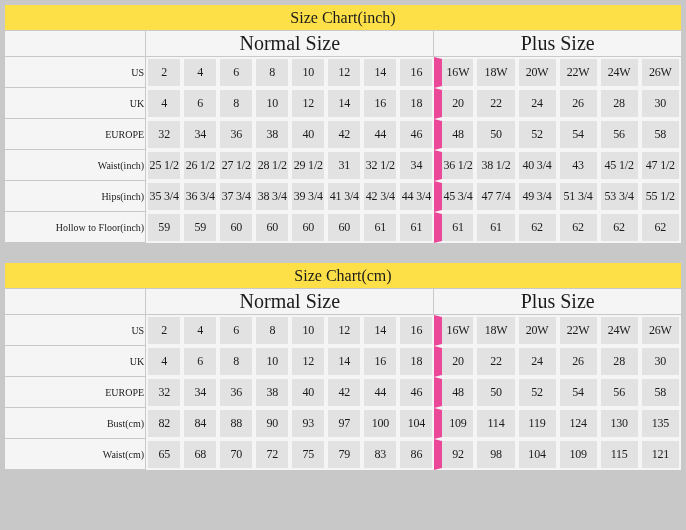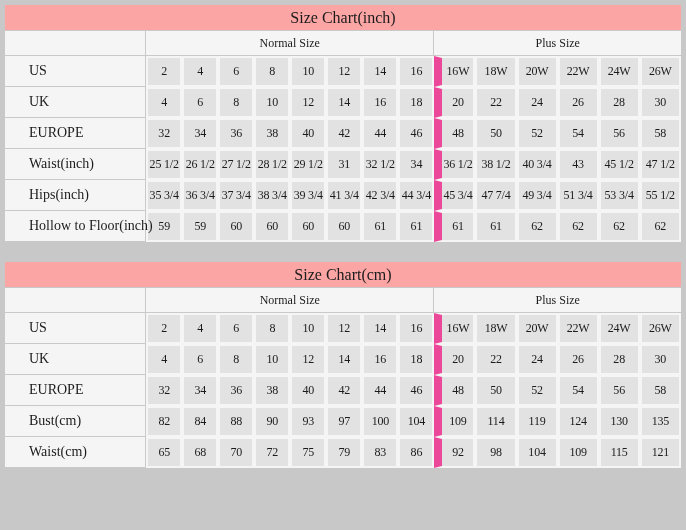--- a/index.html
+++ b/index.html
@@ -28,46 +28,46 @@
   }
   col.c-label  { width: 141px; }
   col.c-normal { width: 36px; }
   col.c-plus   { width: 41px; }
 
   td.title-cell {
     height: 23px;
     text-align: center;
     vertical-align: middle;
     font-size: 16px;
-    background: #fca5a5;
+    background: #fde047;
     border-bottom: 1px solid #c9c9c9;
   }
   td.corner-cell {
     background: #f5f5f5;
     border-right: 1px solid #c9c9c9;
     border-bottom: 1px solid #c9c9c9;
   }
   td.group-cell {
     height: 22px;
     text-align: center;
     vertical-align: middle;
-    font-size: 12px;
+    font-size: 20px;
     background: #f5f5f5;
     border-bottom: 1px solid #c9c9c9;
   }
   td.group-cell.normal {
     border-right: 1px solid #c9c9c9;
   }
   td.label-cell {
     background: #f5f5f5;
     border-right: 1px solid #c9c9c9;
     border-bottom: 1px solid #c9c9c9;
-    text-align: left;
+    text-align: right;
     vertical-align: middle;
-    font-size: 14px;
+    font-size: 10px;
     white-space: nowrap;
     padding-left: 24px;
   }
   td.data-cell {
     background: #e2e2e2;
     border: 2px solid #f5f5f5;
     height: 25px;
     text-align: center;
     vertical-align: middle;
     font-size: 12px;

